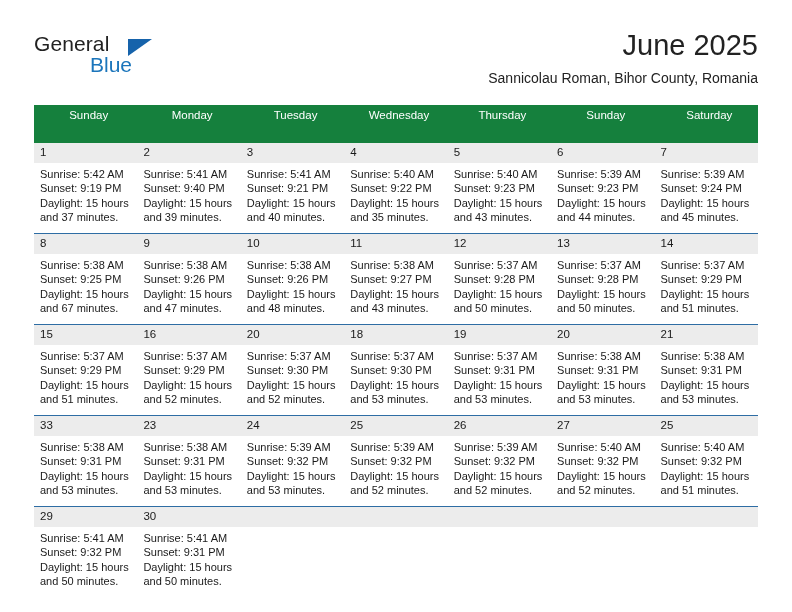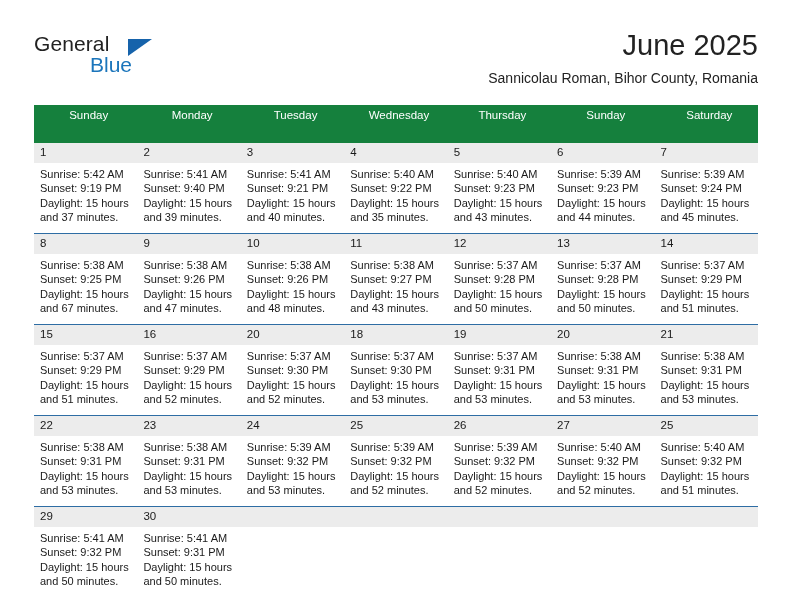--- a/index.html
+++ b/index.html
@@ -376,21 +376,21 @@
             <div>Sunrise: 5:38 AM</div>
             <div>Sunset: 9:31 PM</div>
             <div>Daylight: 15 hours</div>
             <div class="daylight-line2">and 53 minutes.</div>
           </div>
         </td>
       </tr>
 
       <tr>
         <td>
-          <div class="daynum">22</div>
+          <div class="daynum">33</div>
           <div class="info">
             <div>Sunrise: 5:38 AM</div>
             <div>Sunset: 9:31 PM</div>
             <div>Daylight: 15 hours</div>
             <div class="daylight-line2">and 53 minutes.</div>
           </div>
         </td>
         <td>
           <div class="daynum">23</div>
           <div class="info">

